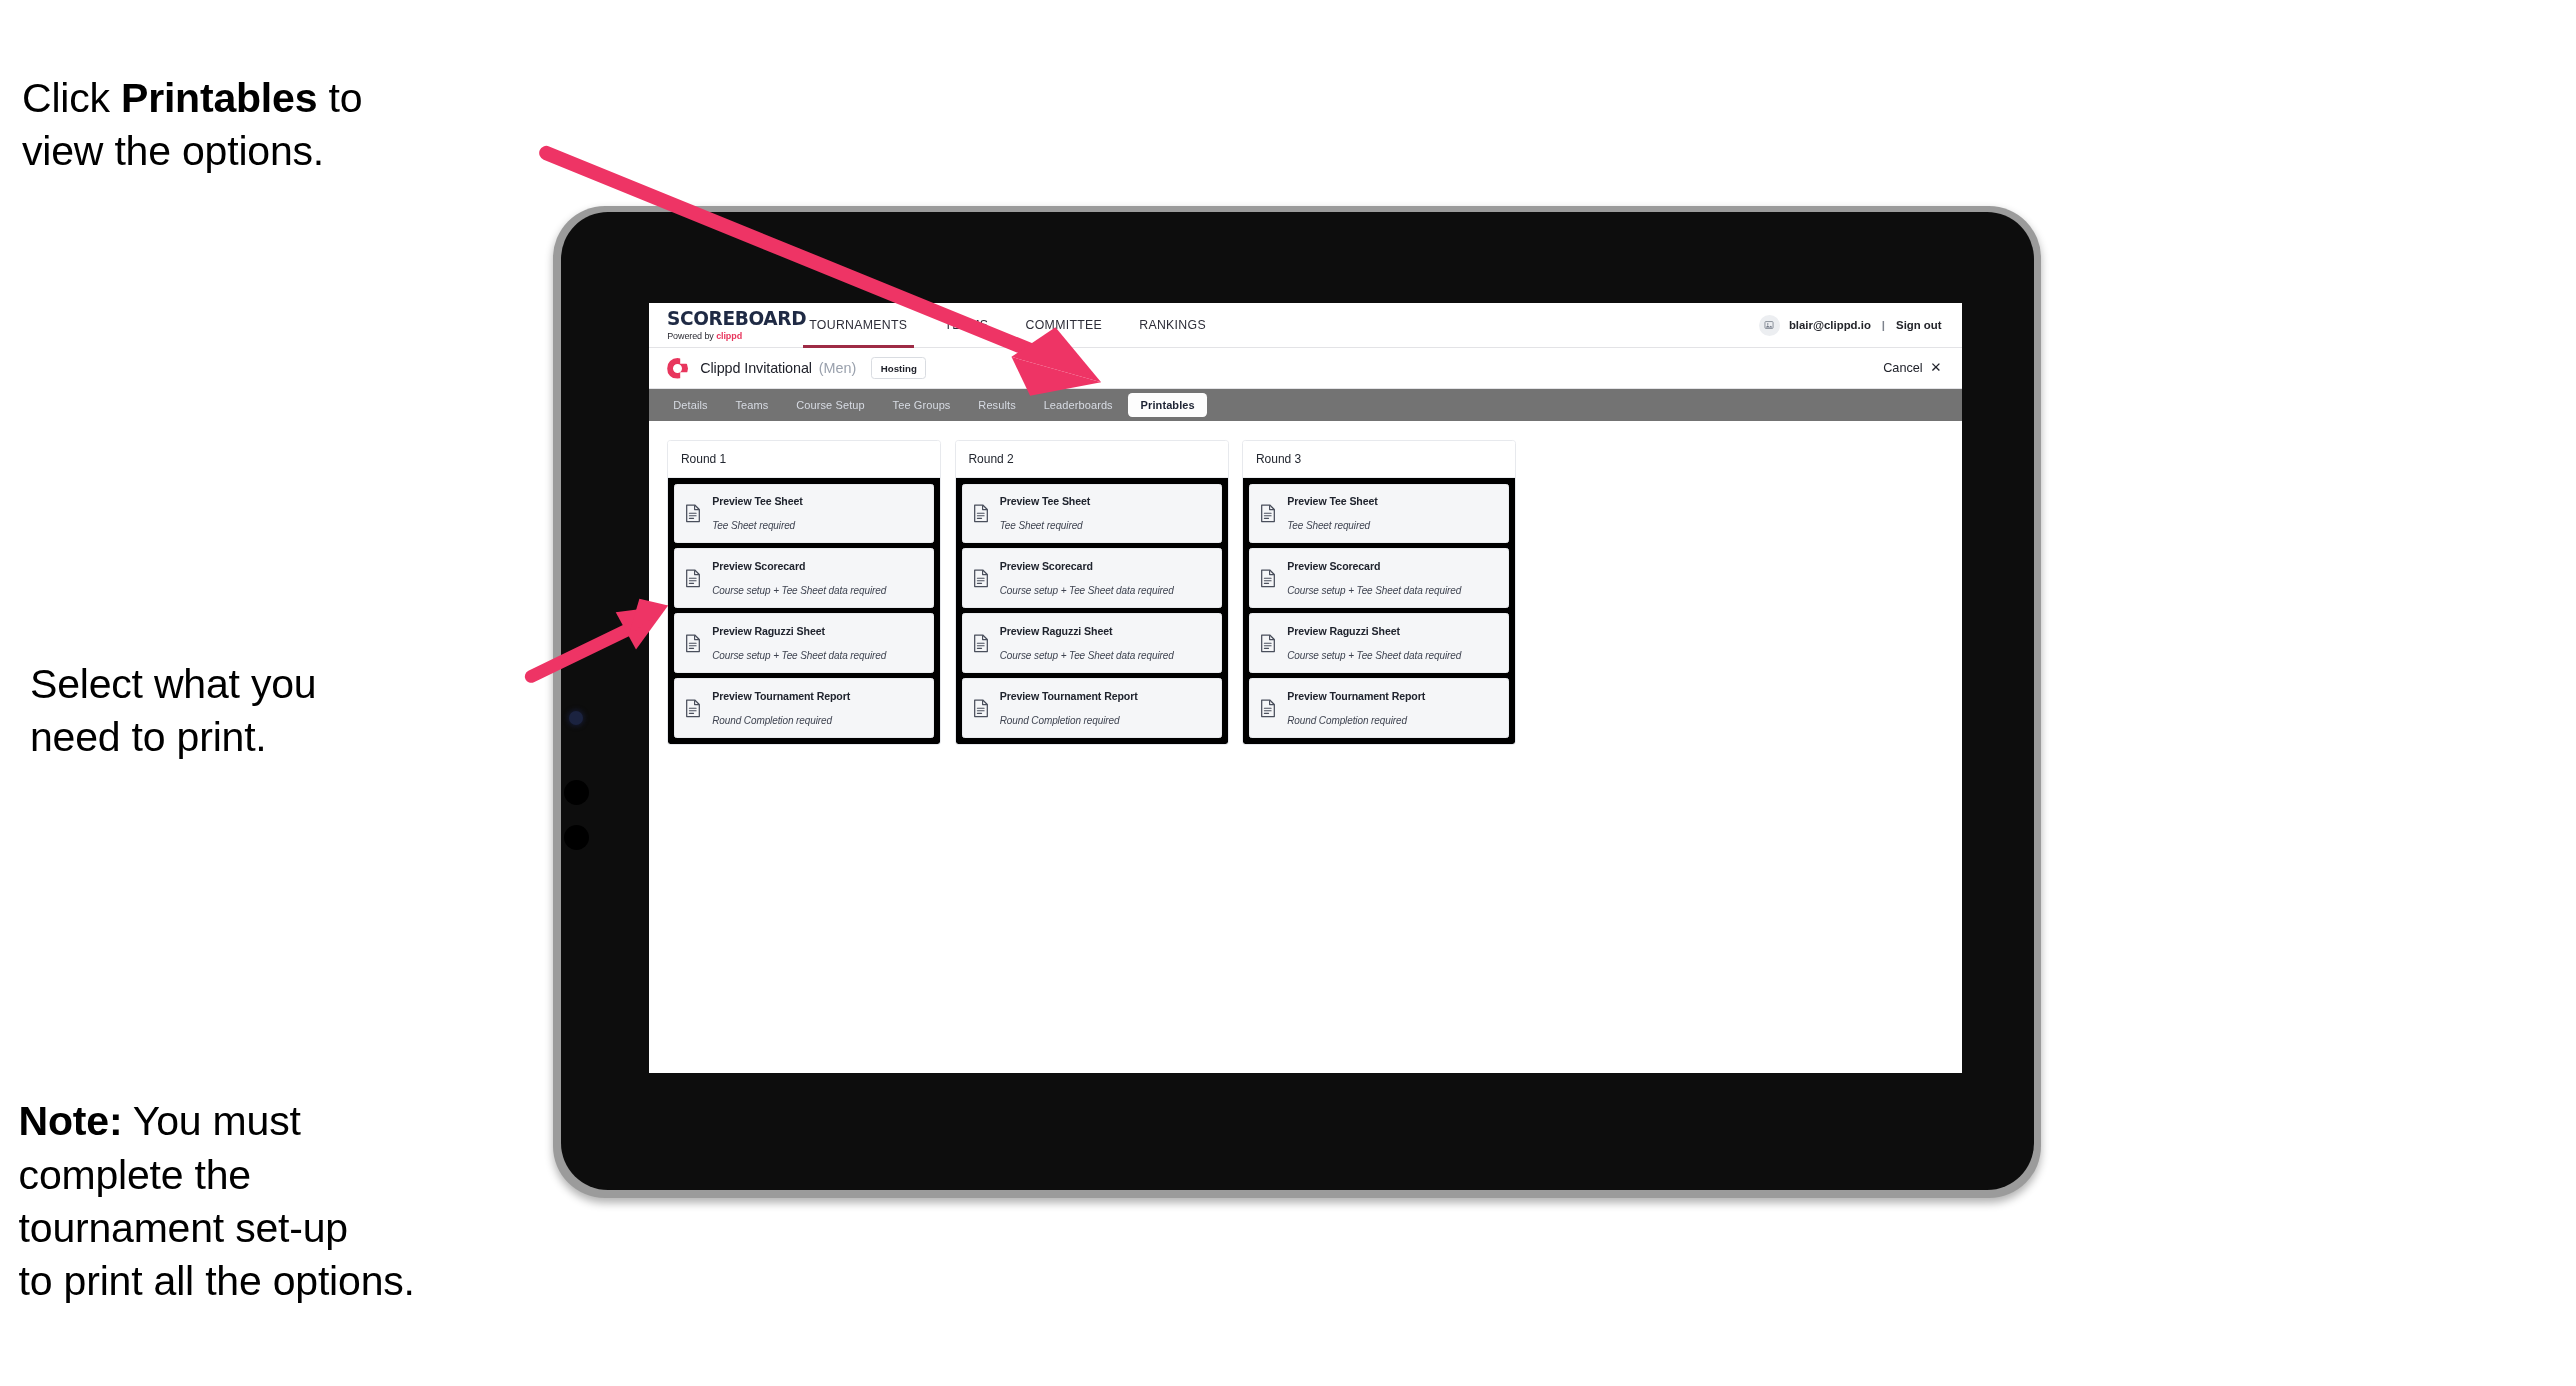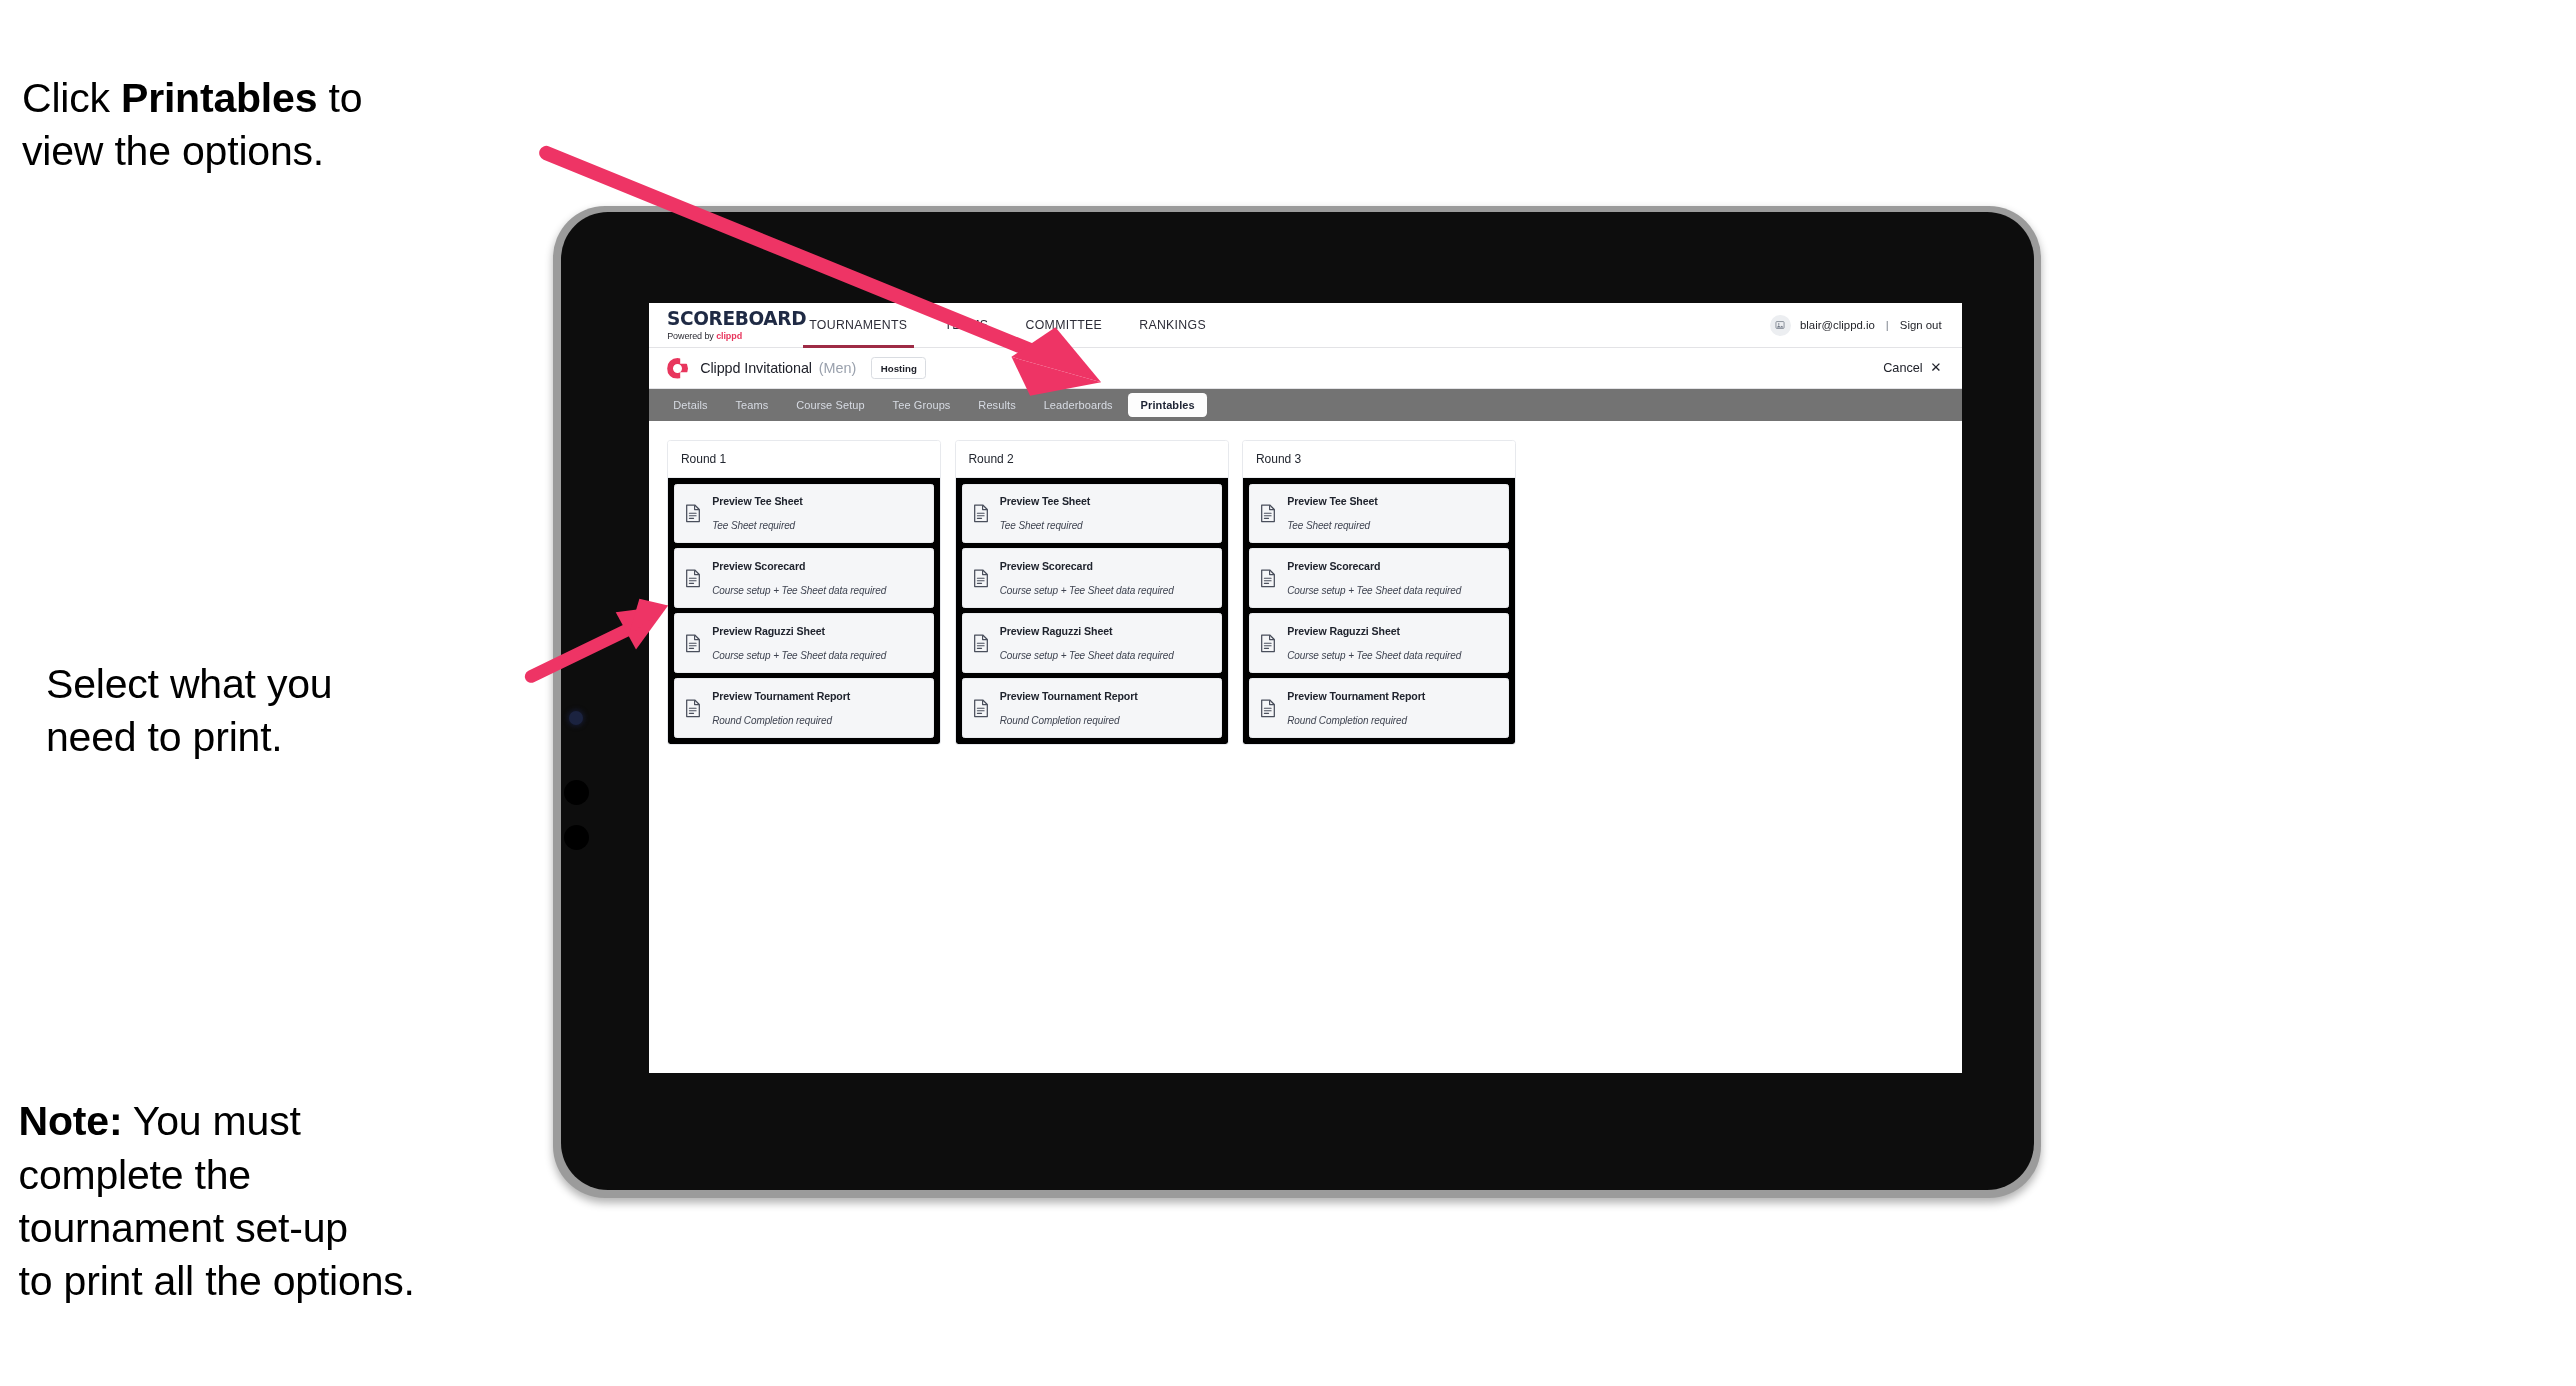--- a/index.html
+++ b/index.html
@@ -15,21 +15,21 @@
   .annot {
     position:absolute;
     color:#000;
     font-size:41px;
     line-height:1.30;
     letter-spacing:-0.2px;
     white-space:pre-line;
   }
   .annot b { font-weight:700; }
   #annot-top    { left:22px;  top:18.6px;  width:541px; }
-  #annot-middle { left:46px;  top:658px; width:524px; }
+  #annot-middle { left:30px;  top:658px; width:524px; }
   #annot-note   { left:18.6px;  top:1042px; width:668px; }
 
   
   .arrow-layer { position:absolute; left:0; top:0; width:2576px; height:1386px; pointer-events:none; }
 
   
   #tablet {
     position:absolute;
     left:553px; top:206px;
     width:1488px; height:992px;
@@ -98,21 +98,21 @@
     height:100%;
     position:relative;
     cursor:pointer;
   }
   .topnav-item.active::after {
     content:""; position:absolute; left:12px; right:12px; bottom:0;
     height:2.5px; background:#9e2b45;
   }
   .topbar-right {
     margin-left:auto; display:flex; align-items:center;
-    padding-right:20px; gap:9.3px;
+    padding-right:20px; gap:9.3px;font-weight:bold;
   }
   .avatar {
     width:21px; height:21px; border-radius:50%;
     background:#eceef1;
     display:flex; align-items:center; justify-content:center;
     color:#6d7582; font-size:9.3px;
   }
   .topbar-user { font-size:11.4px; color:#23242a; }
   .topbar-sep  { font-size:11.4px; color:#7c828c; margin:0 1.7px; }
   .topbar-signout { font-size:11.4px; color:#23242a; cursor:pointer; }

